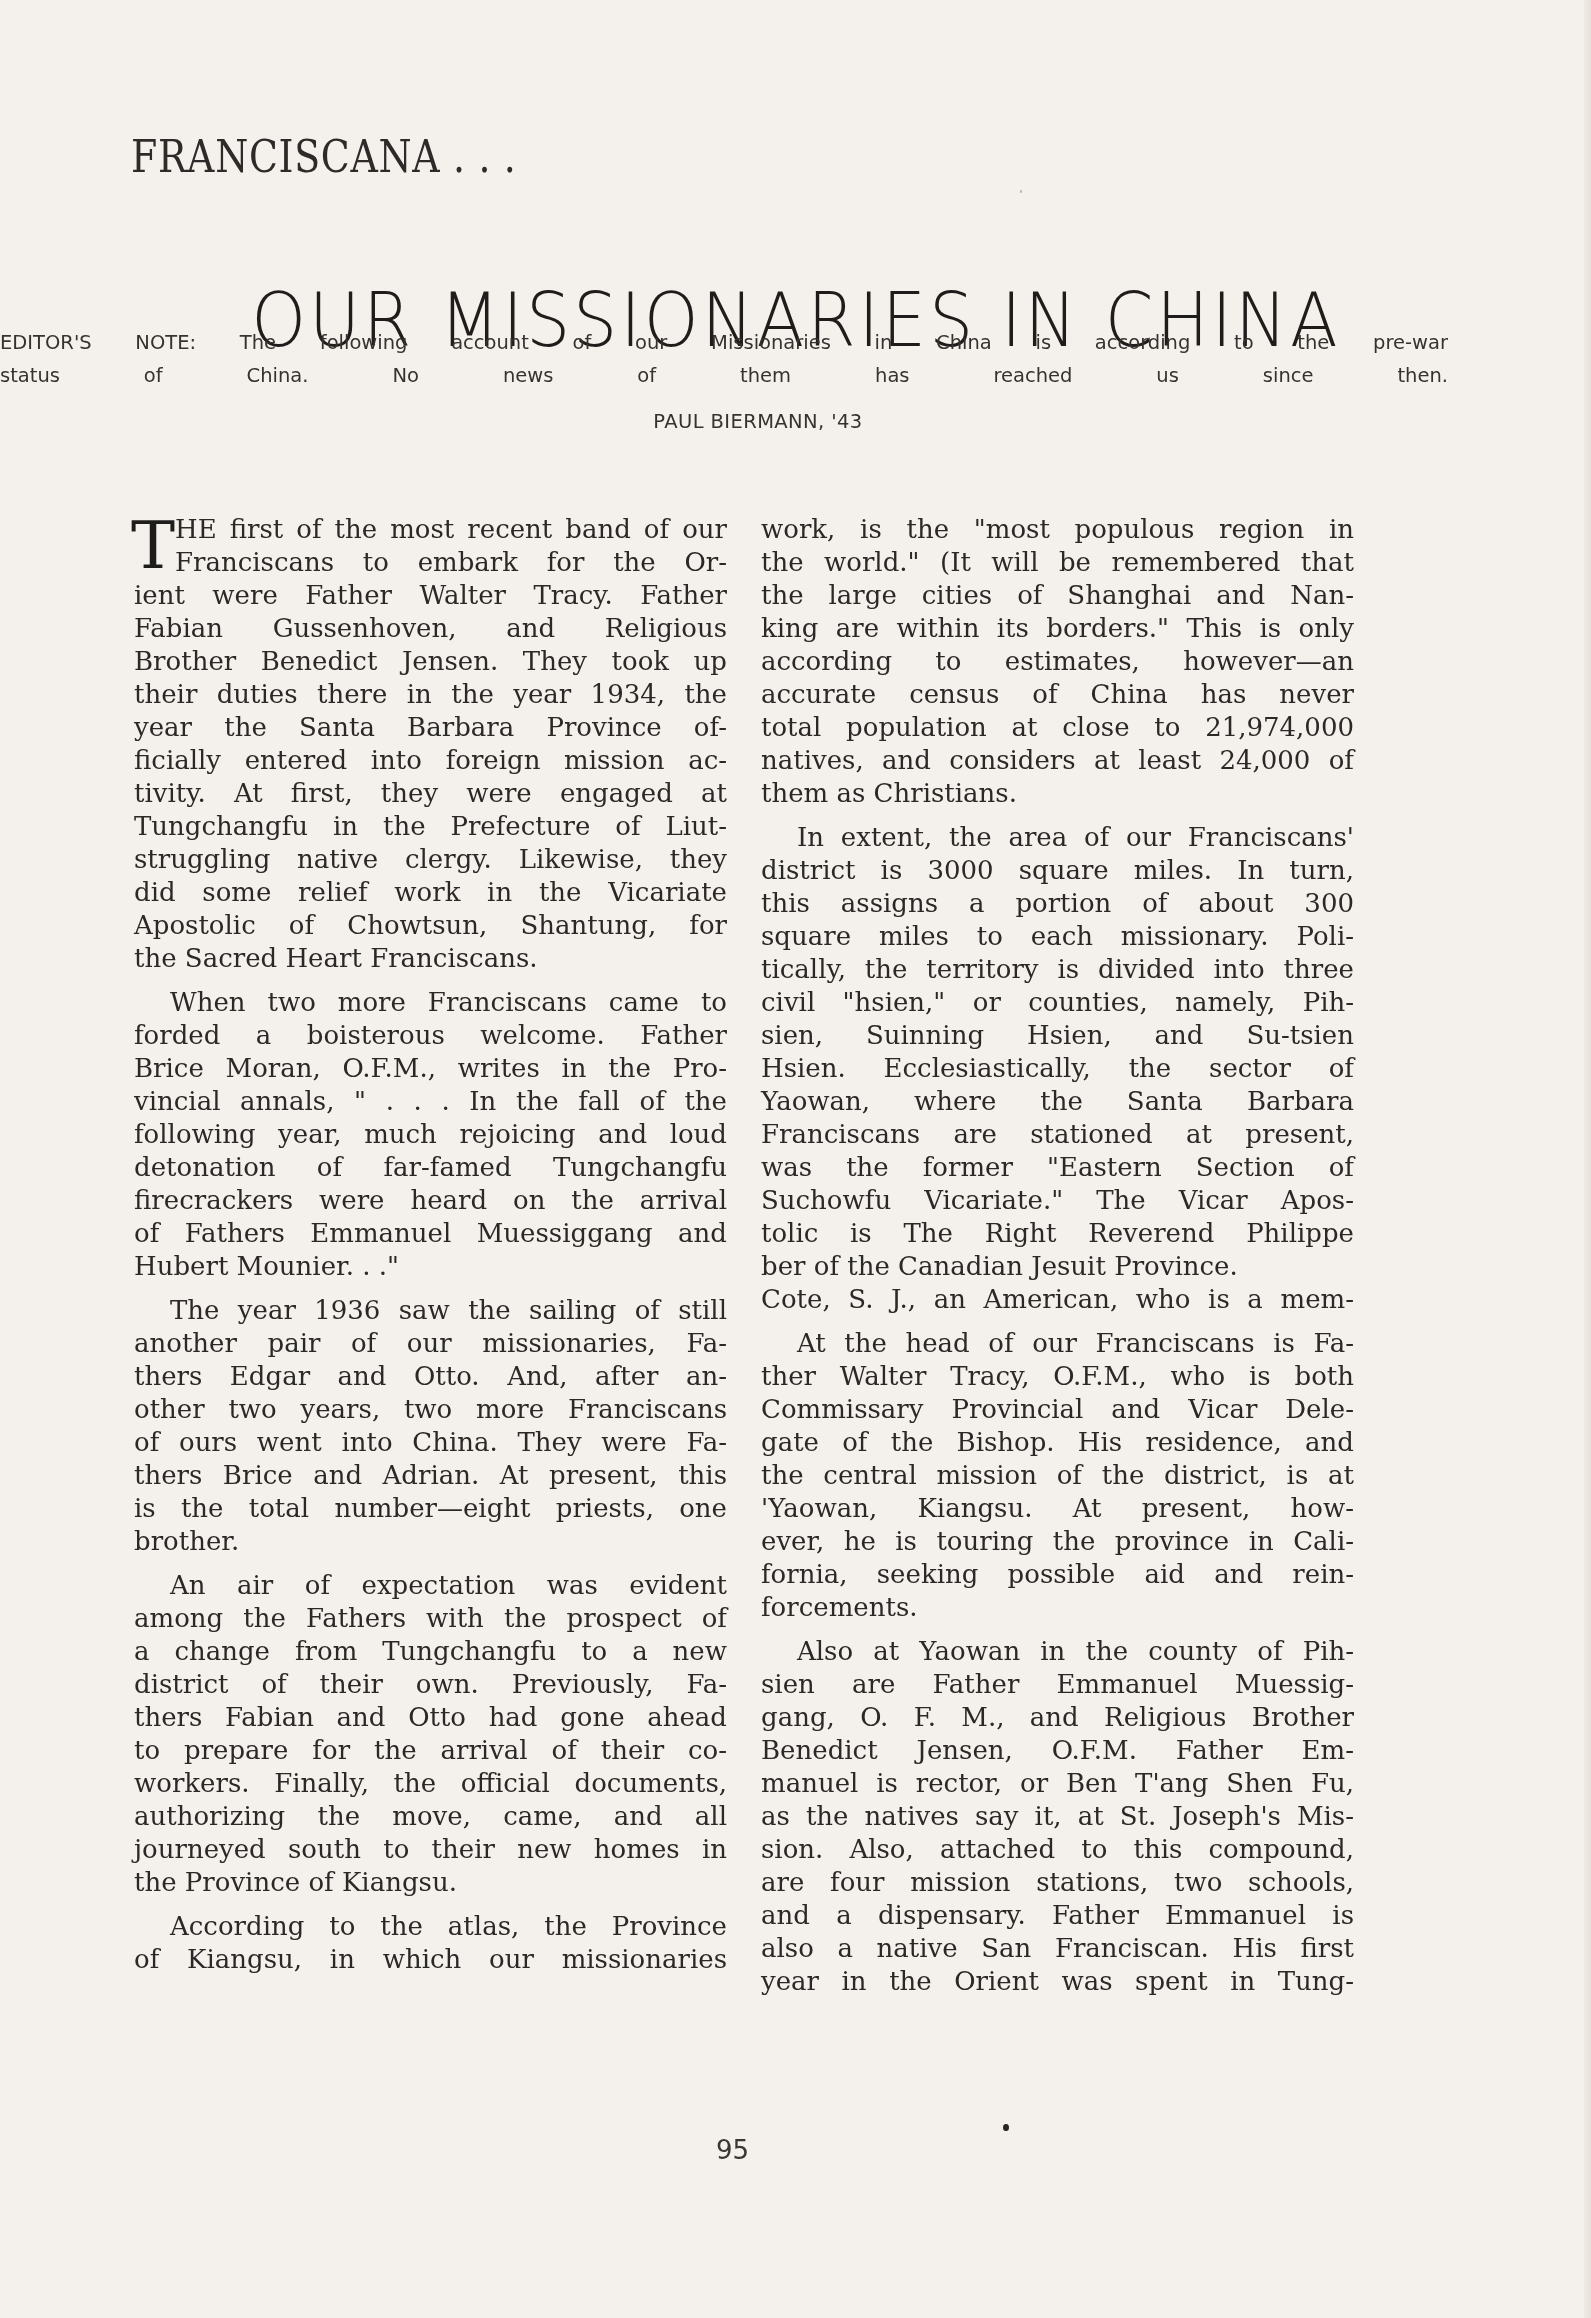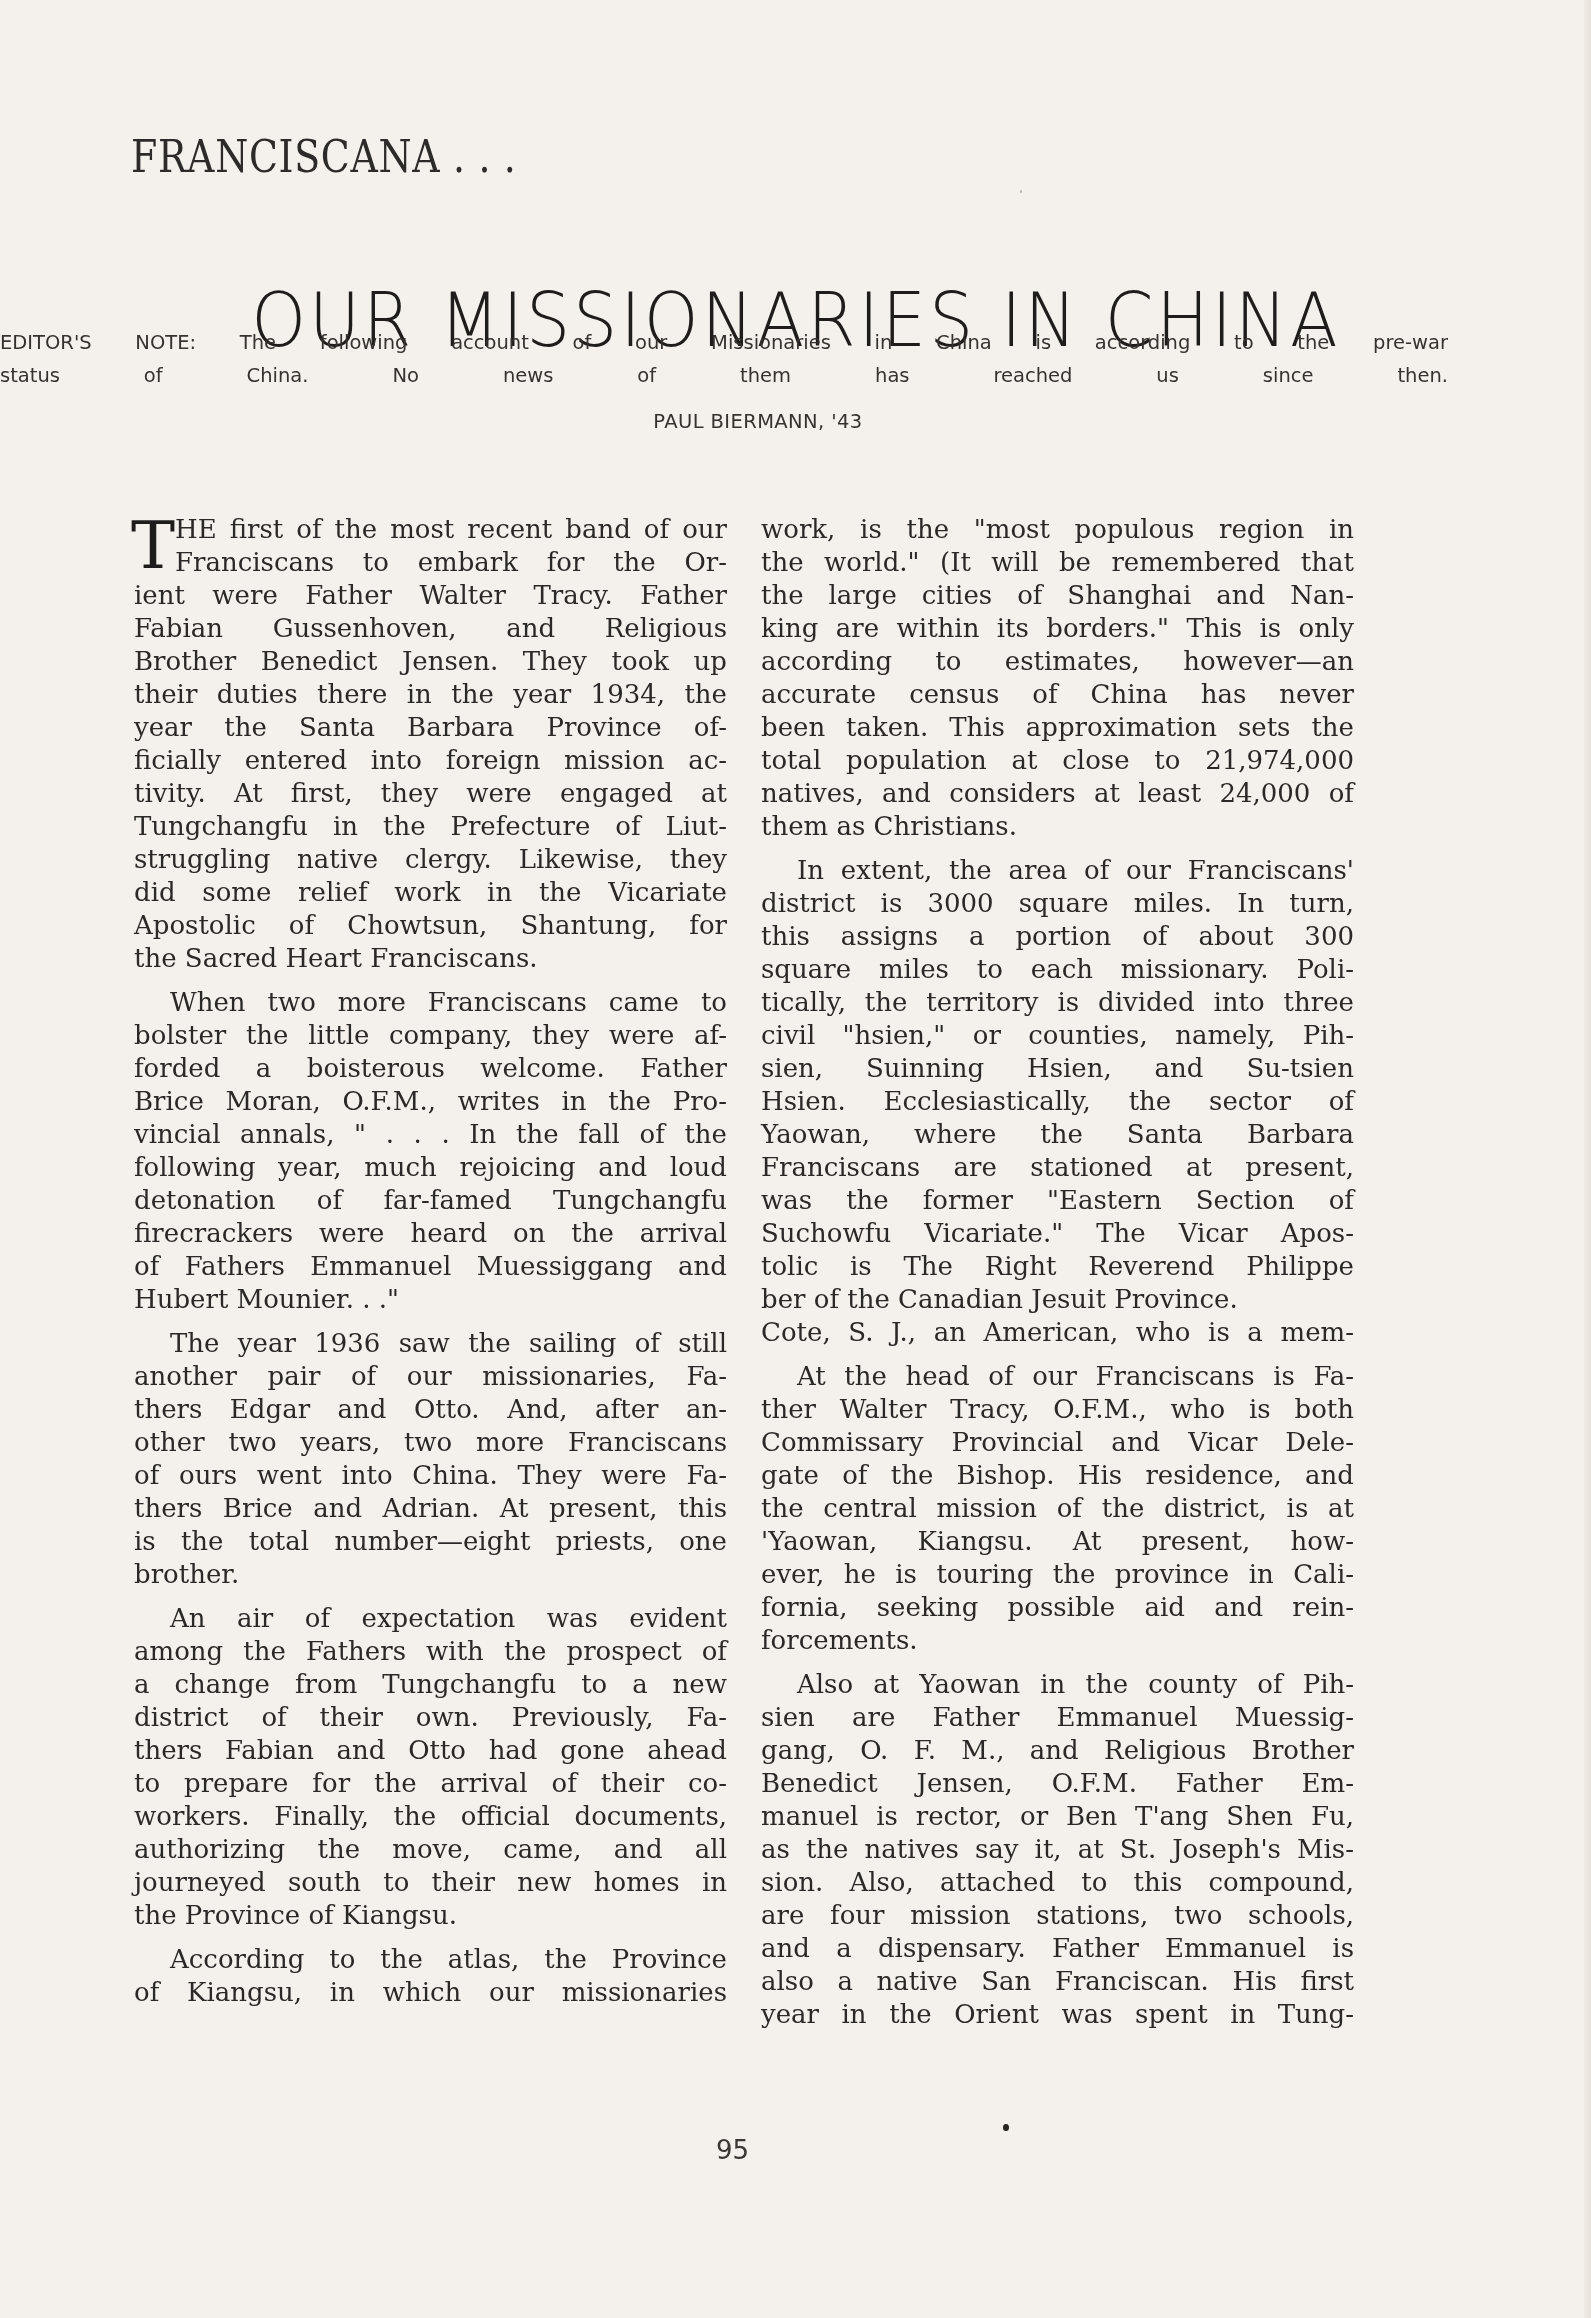--- a/index.html
+++ b/index.html
@@ -166,21 +166,20 @@
     <span class="line">tivity. At first, they were engaged at</span>
     <span class="line">Tungchangfu in the Prefecture of Liut-</span>
     <span class="line">struggling native clergy. Likewise, they</span>
     <span class="line">did some relief work in the Vicariate</span>
     <span class="line">Apostolic of Chowtsun, Shantung, for</span>
     <span class="line last">the Sacred Heart Franciscans.</span>
   </div>
   <div class="para-gap"></div>
   <div>
     <span class="line indent">When two more Franciscans came to</span>
-    <span class="line">bolster the little company, they were af-</span>
     <span class="line">forded a boisterous welcome. Father</span>
     <span class="line">Brice Moran, O.F.M., writes in the Pro-</span>
     <span class="line">vincial annals, " . . . In the fall of the</span>
     <span class="line">following year, much rejoicing and loud</span>
     <span class="line">detonation of far-famed Tungchangfu</span>
     <span class="line">firecrackers were heard on the arrival</span>
     <span class="line">of Fathers Emmanuel Muessiggang and</span>
     <span class="line last">Hubert Mounier. . ."</span>
   </div>
   <div class="para-gap"></div>
@@ -215,21 +214,20 @@
 </div>
 
 <div class="column col-right">
   <div>
     <span class="line">work, is the "most populous region in</span>
     <span class="line">the world." (It will be remembered that</span>
     <span class="line">the large cities of Shanghai and Nan-</span>
     <span class="line">king are within its borders." This is only</span>
     <span class="line">according to estimates, however—an</span>
     <span class="line">accurate census of China has never</span>
-    <span class="line">been taken. This approximation sets the</span>
     <span class="line">total population at close to 21,974,000</span>
     <span class="line">natives, and considers at least 24,000 of</span>
     <span class="line last">them as Christians.</span>
   </div>
   <div class="para-gap"></div>
   <div>
     <span class="line indent">In extent, the area of our Franciscans'</span>
     <span class="line">district is 3000 square miles. In turn,</span>
     <span class="line">this assigns a portion of about 300</span>
     <span class="line">square miles to each missionary. Poli-</span>

